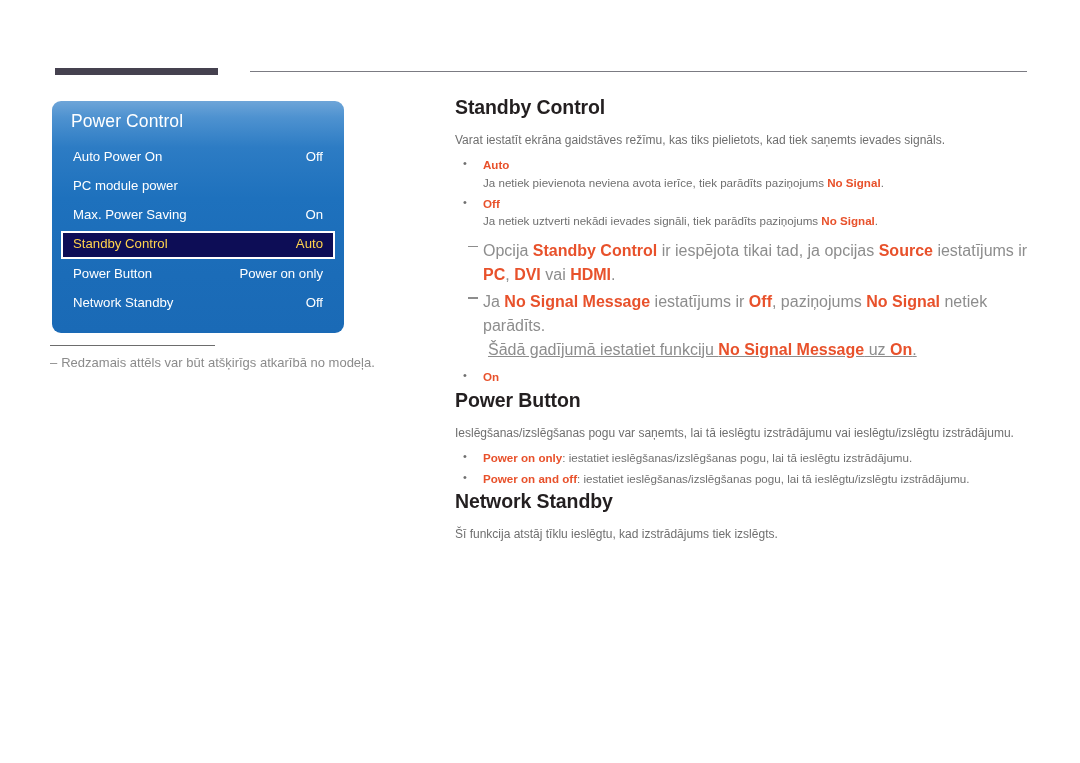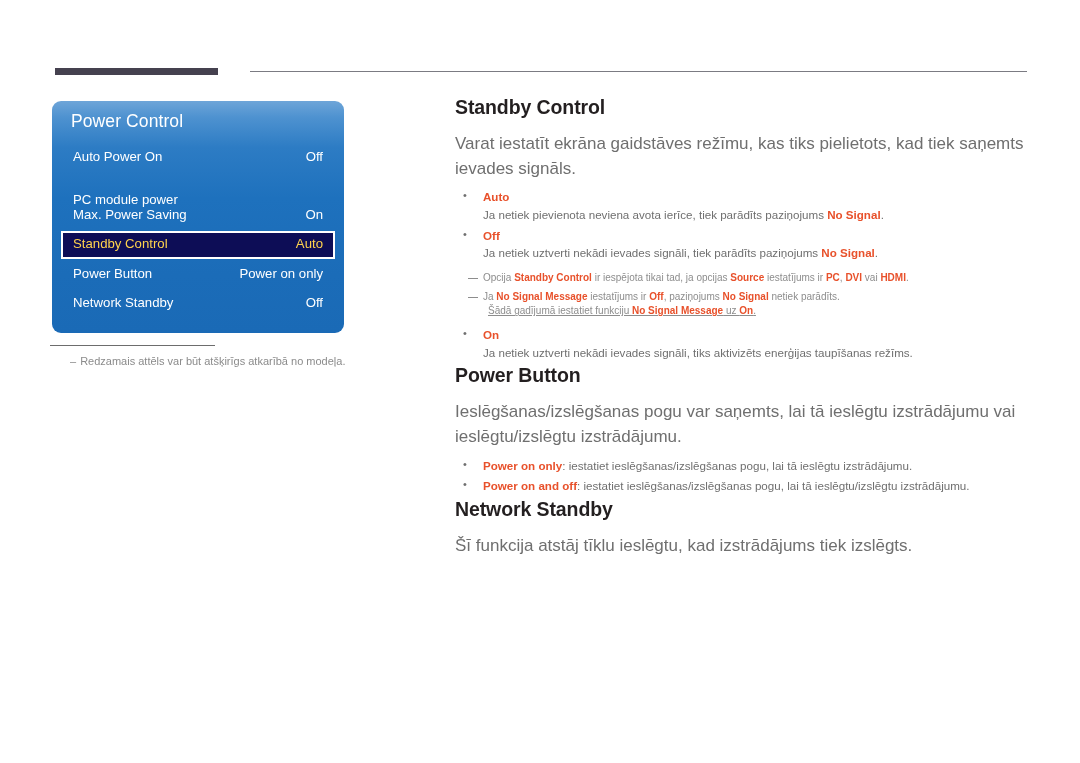--- a/index.html
+++ b/index.html
@@ -106,44 +106,43 @@
     top: 345px;
     width: 165px;
     height: 1px;
     background: #6d6d6d;
   }
   #caption {
     position: absolute;
     left: 50px;
     top: 355px;
     width: 330px;
-    font-size: 11px;
+    font-size: 13px;
     color: #8b8b8b;
     white-space: nowrap;
-    margin-left: 20px;
   }
   #caption .dash { margin-right: 4px; }
 
   
   #right-col {
     position: absolute;
     left: 455px;
     top: 96px;
     width: 580px;
   }
   h2.sec-title {
     margin: 0;
     font-size: 19.5px;
     font-weight: bold;
     color: #231f20;
     letter-spacing: -.1px;
   }
   p.intro {
     margin: 13px 0 0 0;
-    font-size: 17px;
+    font-size: 12px;
     color: #6f6f6f;
     line-height: 1.45;
   }
   ul.bullets {
     margin: 7px 0 0 0;
     padding: 0;
     list-style: none;
   }
   ul.bullets > li {
     position: relative;
@@ -175,21 +174,21 @@
   }
   .notes {
     margin: 9px 0 0 0;
     padding: 0;
     list-style: none;
   }
   .notes > li {
     position: relative;
     padding-left: 28px;
     margin-bottom: 4px;
-    font-size: 10px;
+    font-size: 16px;
     color: #8d8d8d;
     line-height: 1.48;
   }
   .notes > li::before {
     content: "";
     position: absolute;
     left: 13px;
     top: 7px;
     width: 10px;
     height: 1.5px;
@@ -210,21 +209,21 @@
 <div id="top-rule-thin"></div>
 
 <div id="left-col">
   <div id="osd-panel">
     <div id="osd-title">Power Control</div>
     <div id="osd-rows">
         <div class="osd-row" style="top: 44px; text-align: right;">
           <span class="lbl">Auto Power On</span>
           <span class="val">Off</span>
         </div>
-        <div class="osd-row" style="top: 87px;">
+        <div class="osd-row" style="top: 73px;">
           <span class="lbl">PC module power</span>
         </div>
         <div class="osd-row" style="top: 102px; text-align: center;">
           <span class="lbl">Max. Power Saving</span>
           <span class="val">On</span>
         </div>
         <div class="osd-row selected" style="top: 130px;">
           <span class="lbl">Standby Control</span>
           <span class="val">Auto</span>
         </div>
@@ -261,21 +260,20 @@
   </ul>
 
   <ul class="notes" id="standby-notes">
       <li><span>Opcija </span><span class="hl">Standby Control</span><span> ir iespējota tikai tad, ja opcijas </span><span class="hl">Source</span><span> iestatījums ir </span><span class="hl">PC</span><span>, </span><span class="hl">DVI</span><span> vai </span><span class="hl">HDMI</span><span>.</span></li>
       <li><span>Ja </span><span class="hl">No Signal Message</span><span> iestatījums ir </span><span class="hl">Off</span><span>, paziņojums </span><span class="hl">No Signal</span><span> netiek parādīts.</span><span class="cont"><span>Šādā gadījumā iestatiet funkciju </span><span class="hl">No Signal Message</span><span> uz </span><span class="hl">On</span><span>.</span></span></li>
     </ul>
 
   <ul class="bullets">
     <li>
       <span class="opt">On</span>
-      <span class="desc">Ja netiek uztverti nekādi ievades signāli, tiks aktivizēts enerģijas taupīšanas režīms.</span>
     </li>
   </ul>
 
   <h2 class="sec-title sec-gap-1">Power Button</h2>
   <p class="intro">Ieslēgšanas/izslēgšanas pogu var saņemts, lai tā ieslēgtu izstrādājumu vai ieslēgtu/izslēgtu izstrādājumu.</p>
   <ul class="bullets" id="power-button-items">
       <li><span class="opt">Power on only</span><span>: iestatiet ieslēgšanas/izslēgšanas pogu, lai tā ieslēgtu izstrādājumu.</span></li>
       <li><span class="opt">Power on and off</span><span>: iestatiet ieslēgšanas/izslēgšanas pogu, lai tā ieslēgtu/izslēgtu izstrādājumu.</span></li>
     </ul>
 

